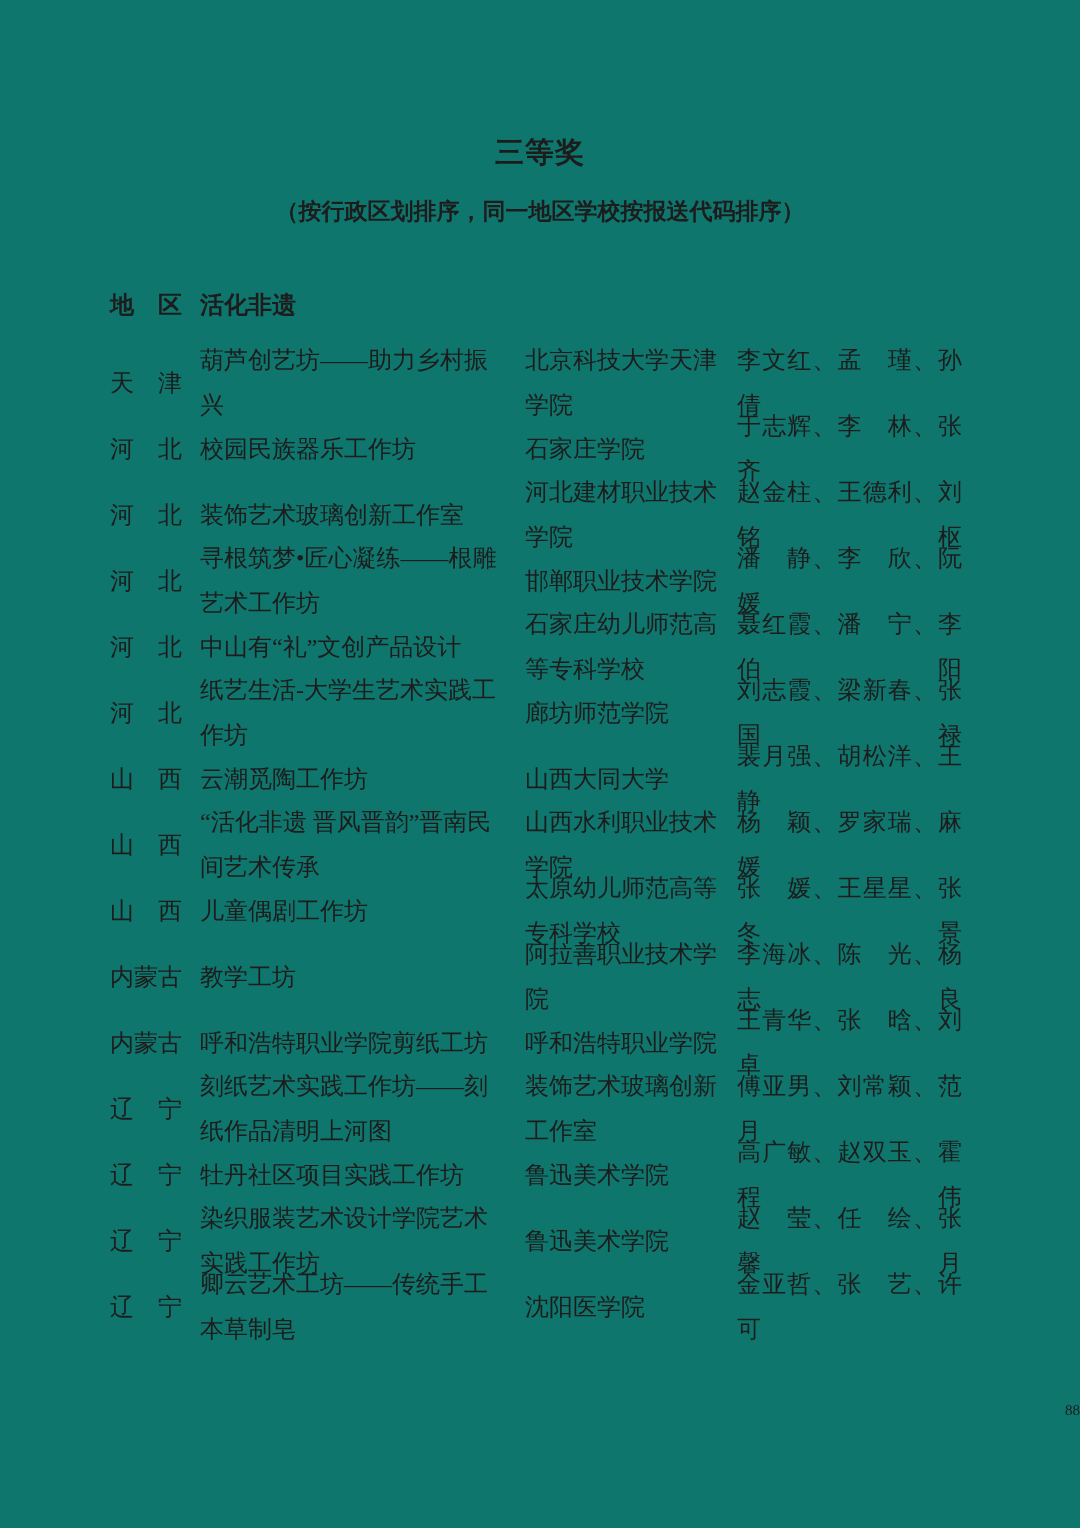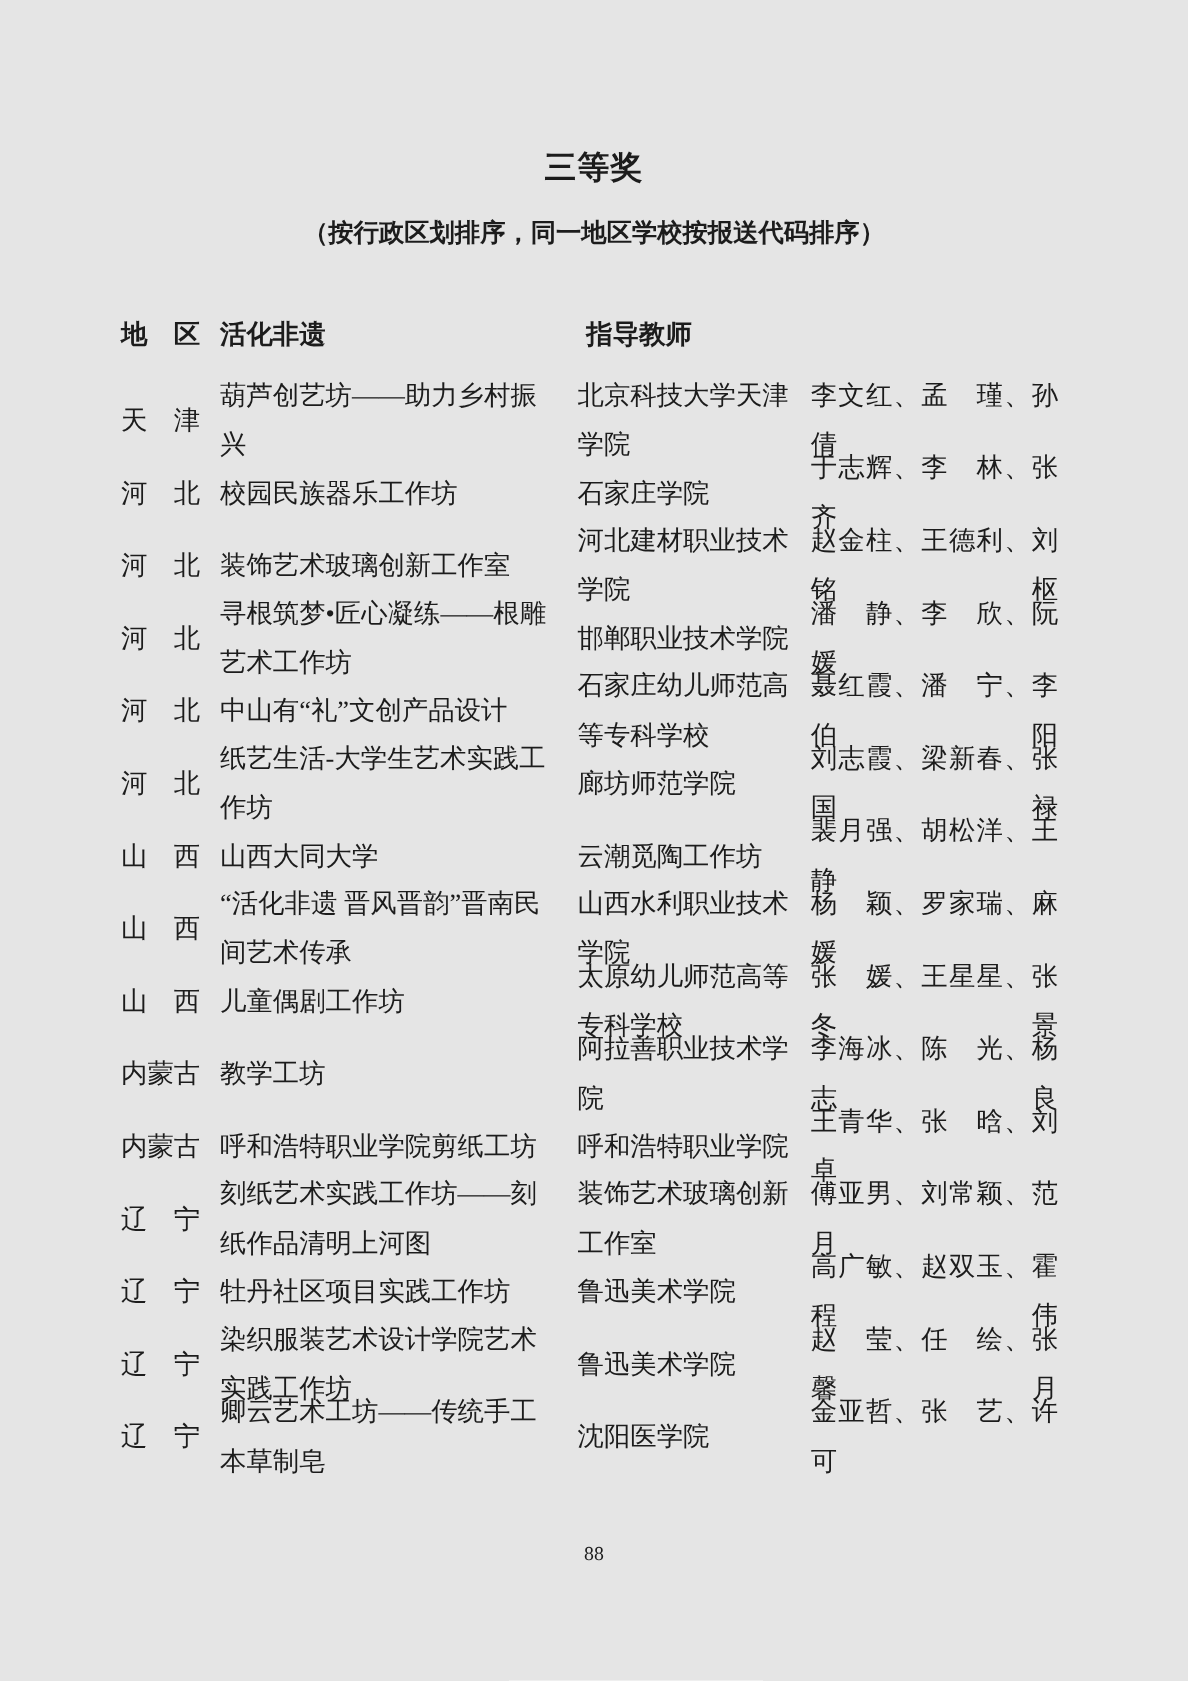--- a/index.html
+++ b/index.html
@@ -10,21 +10,21 @@
   body {
     width: 1080px;
     height: 1528px;
     font-family: "Liberation Serif", "DejaVu Serif", serif;
     color: #1c1c1c;
   }
   .page {
     position: relative;
     width: 1080px;
     height: 1528px;
-    background: #e5e5e5;
+    background: #0f766e;
     overflow: hidden;
   }
   .title {
     position: absolute;
     top: 133px;
     left: 0;
     width: 100%;
     margin: 0;
     text-align: center;
     font-size: 29px;
@@ -73,44 +73,41 @@
     font-weight: bold;
     text-align: left;
     text-align-last: left;
   }
   .row.header .cell.teachers { padding-left: 8px; }
   .page-number {
     position: absolute;
     top: 1402px;
     left: 0;
     width: 100%;
-    text-align: center;
-    font-size: 18px;
+    text-align: right;
+    font-size: 15px;
   }
 </style>
 </head>
 <body>
 
 <div class="page">
 
   <h1 class="title">三等奖</h1>
 
   <div class="subtitle">（按行政区划排序，同一地区学校按报送代码排序）</div>
 
   <div class="table">
     <div class="row header">
       <div class="cell region">
         <span class="txt">地　区</span>
       </div>
       <div class="cell school">
         <span class="txt">活化非遗</span>
       </div>
-      <div class="cell teachers">
-        <span class="txt">指导教师</span>
-      </div>
     </div>
     <div id="rows">
   <div class="row">
     <div class="cell region">
       <span class="txt">天　津</span>
     </div>
     <div class="cell project">
       <span class="txt">葫芦创艺坊——助力乡村振兴</span>
     </div>
     <div class="cell school">
@@ -193,26 +190,26 @@
     </div>
     <div class="cell teachers">
       <span class="txt">刘志霞、梁新春、张国禄</span>
     </div>
   </div>
 
   <div class="row">
     <div class="cell region">
       <span class="txt">山　西</span>
     </div>
+    <div class="cell project">
+      <span class="txt">云潮觅陶工作坊</span>
+    </div>
     <div class="cell school">
       <span class="txt">山西大同大学</span>
     </div>
-    <div class="cell project">
-      <span class="txt">云潮觅陶工作坊</span>
-    </div>
     <div class="cell teachers">
       <span class="txt">裴月强、胡松洋、王　静</span>
     </div>
   </div>
 
   <div class="row">
     <div class="cell region">
       <span class="txt">山　西</span>
     </div>
     <div class="cell project">

